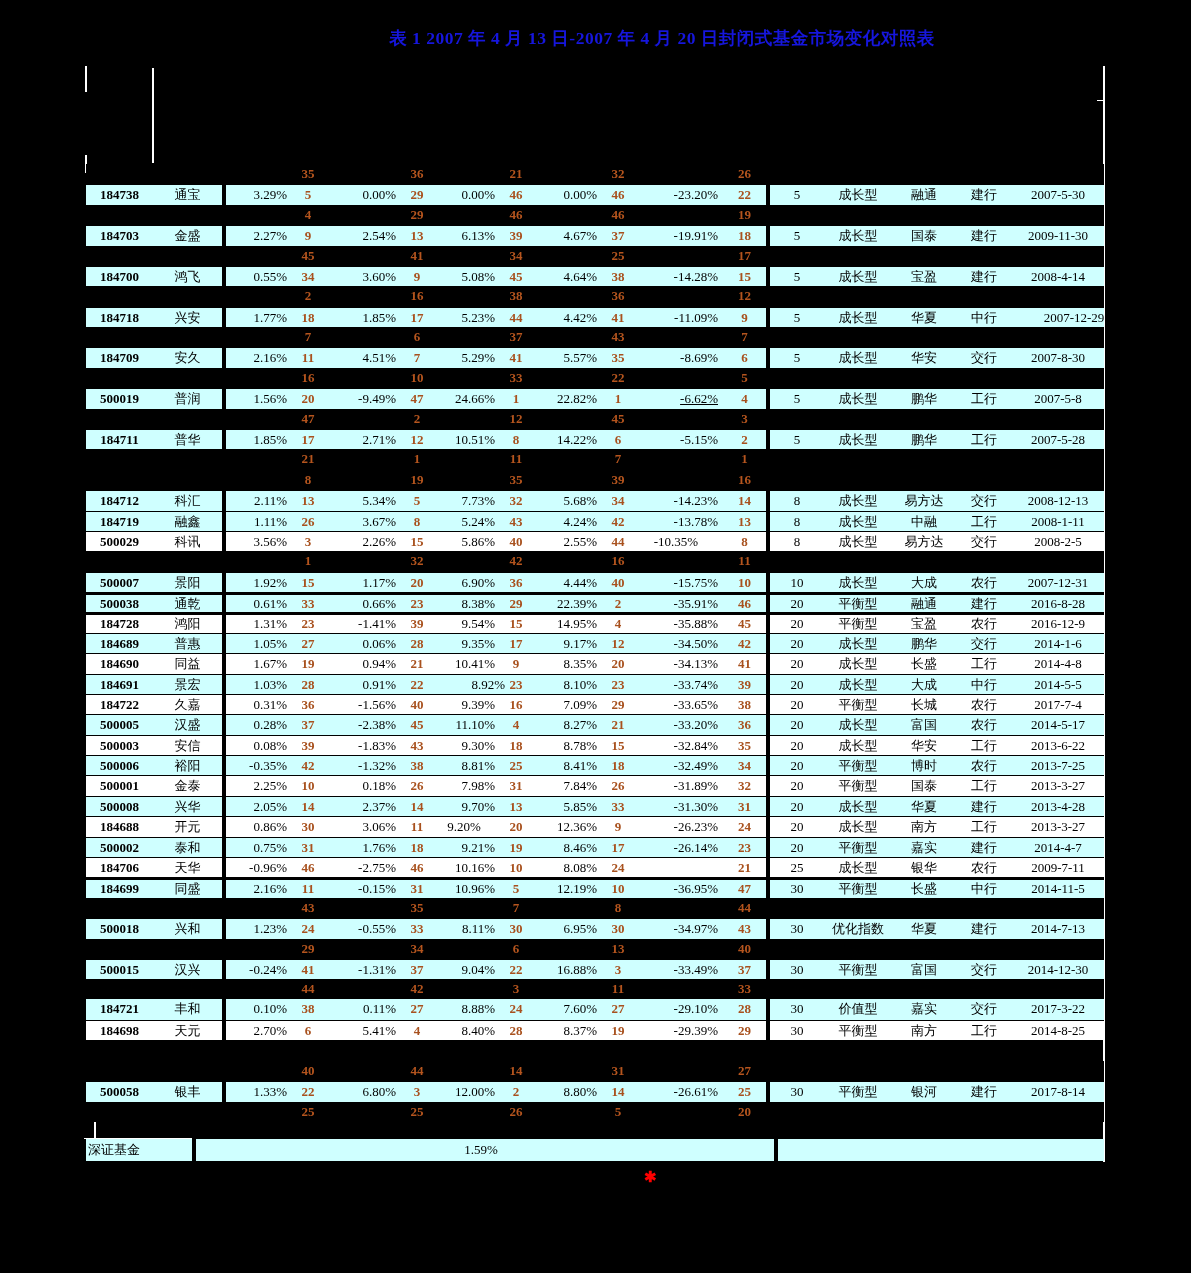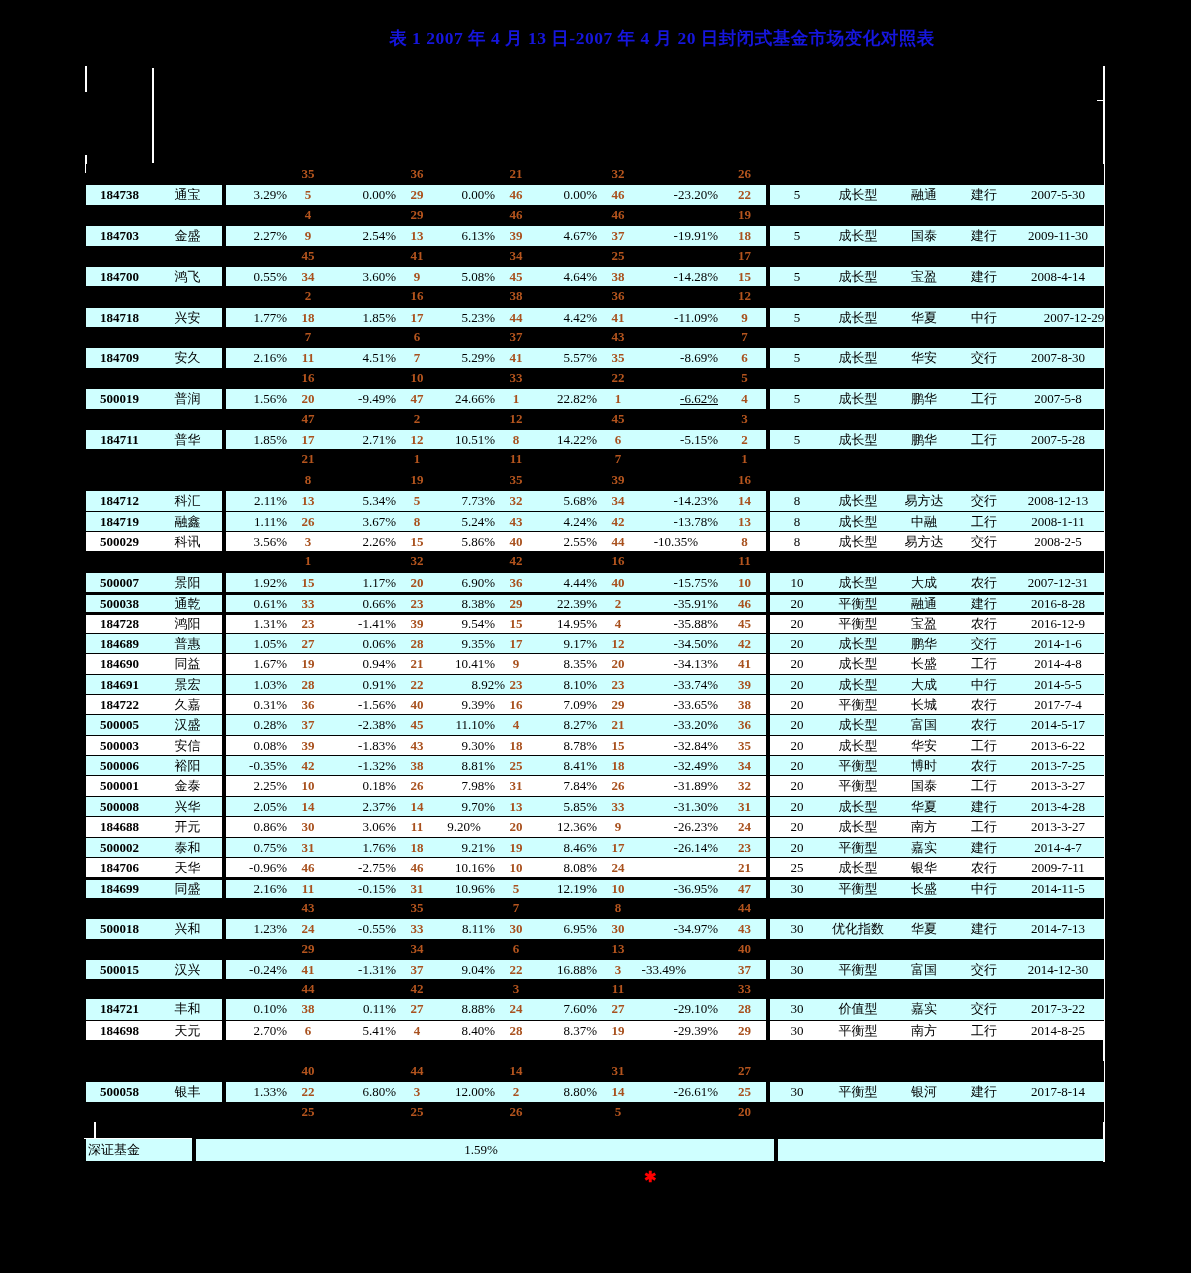--- a/index.html
+++ b/index.html
@@ -705,21 +705,21 @@
       <span class="cell a-c code" style="left: 0px; width: 67px; line-height: 19.383px;">500015</span>
       <span class="cell a-c name" style="left: 67px; width: 69px; line-height: 19.383px;">汉兴</span>
       <span class="cell a-r pct" style="left: 136px; width: 70px; line-height: 19.383px;">-0.24%</span>
       <span class="cell a-c rank" style="left: 206px; width: 32px; line-height: 19.383px;">41</span>
       <span class="cell a-r pct" style="left: 238px; width: 77px; line-height: 19.383px;">-1.31%</span>
       <span class="cell a-c rank" style="left: 315px; width: 32px; line-height: 19.383px;">37</span>
       <span class="cell a-r pct" style="left: 347px; width: 67px; line-height: 19.383px;">9.04%</span>
       <span class="cell a-c rank" style="left: 414px; width: 32px; line-height: 19.383px;">22</span>
       <span class="cell a-r pct" style="left: 446px; width: 70px; line-height: 19.383px;">16.88%</span>
       <span class="cell a-c rank" style="left: 516px; width: 32px; line-height: 19.383px;">3</span>
-      <span class="cell a-r pct" style="left: 516px; width: 89px; line-height: 19.383px;">-33.49%</span>
+      <span class="cell a-r pct" style="left: 548px; width: 89px; line-height: 19.383px;">-33.49%</span>
       <span class="cell a-c rank" style="left: 637px; width: 43px; line-height: 19.383px;">37</span>
       <span class="cell a-c dividend" style="left: 684px; width: 54px; line-height: 19.383px;">30</span>
       <span class="cell a-c fund-type" style="left: 738px; width: 68px; line-height: 19.383px;">平衡型</span>
       <span class="cell a-c manager" style="left: 806px; width: 64px; line-height: 19.383px;">富国</span>
       <span class="cell a-c bank" style="left: 870px; width: 56px; line-height: 19.383px;">交行</span>
       <span class="cell a-c listing-date" style="left: 926px; width: 92px; line-height: 19.383px;">2014-12-30</span>
       <span class="vbar" style="left: 136px;"></span>
       <span class="vbar" style="left: 680px;"></span>
     </div>
     <div class="row gap" style="top: 815.319px; height: 20.383px;">

